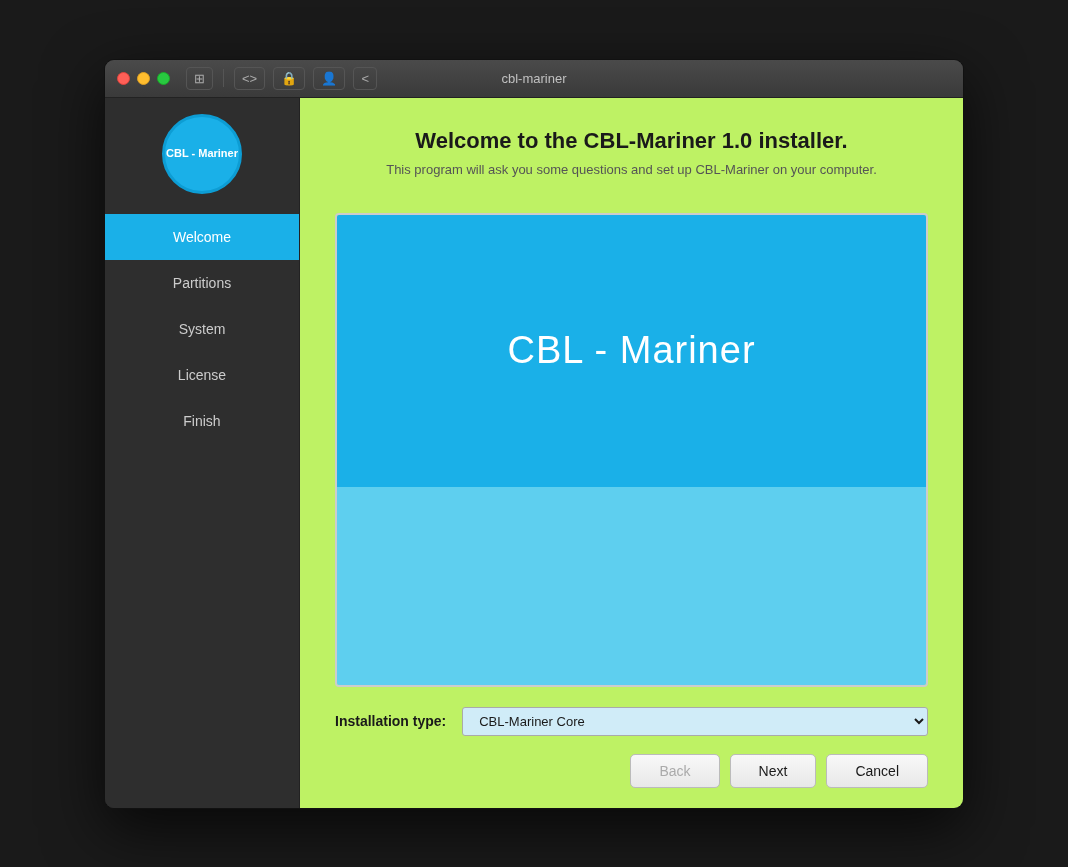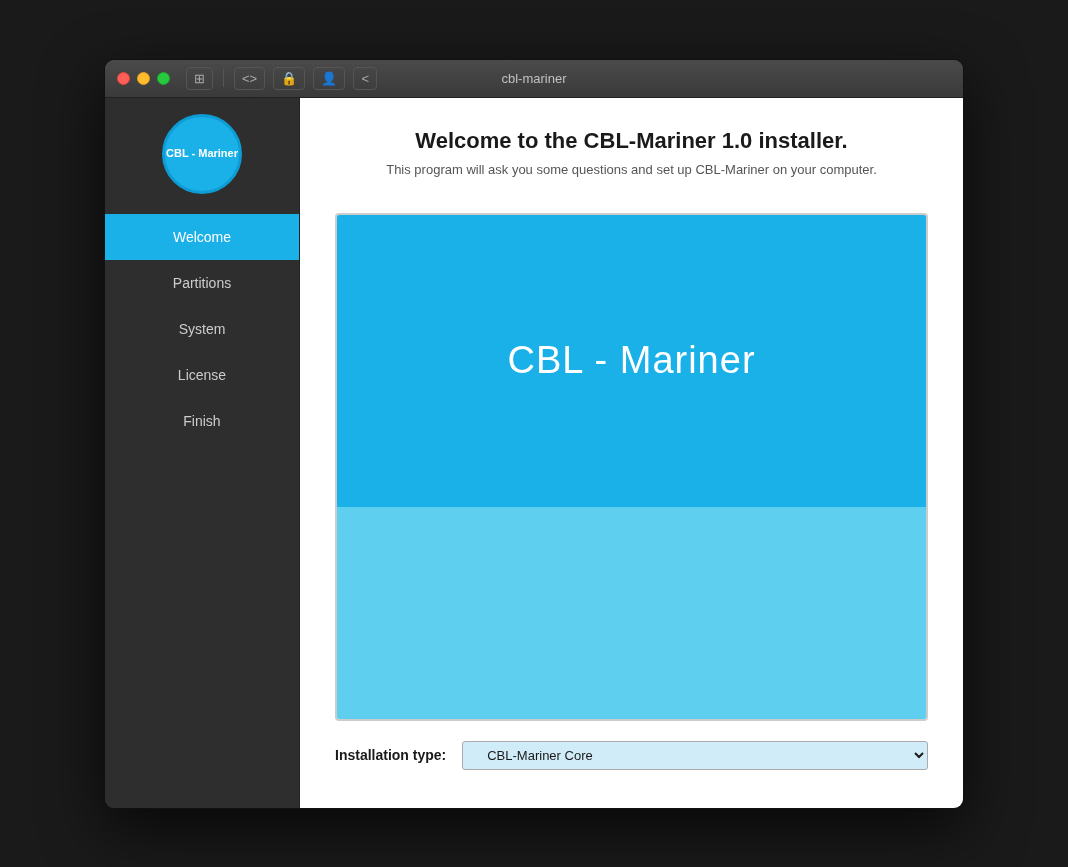--- a/index.html
+++ b/index.html
@@ -145,21 +145,21 @@
 
     .sidebar-nav-item.active {
       background: #1ab0e8;
       color: white;
       font-weight: 500;
     }
 
     
     .content {
       flex: 1;
-      background: #ffffff;
+      background: #bef264;
       display: flex;
       flex-direction: column;
       padding: 30px 35px 20px 35px;
       overflow: hidden;
     }
 
     .content-title {
       font-size: 22px;
       font-weight: bold;
       color: #1a1a1a;
@@ -215,21 +215,21 @@
 
     .install-type-label {
       font-size: 14px;
       font-weight: bold;
       color: #1a1a1a;
       white-space: nowrap;
     }
 
     .install-type-select {
       flex: 1;
-      padding: 5px 20px;
+      padding: 5px 12px;
       border: 1px solid #aaa;
       border-radius: 3px;
       background: #d0ecf8;
       font-size: 13px;
       color: #1a1a1a;
       appearance: auto;
       cursor: pointer;
     }
 
     
@@ -310,15 +310,20 @@
       </div>
 
       <div class="install-type-row">
         <label class="install-type-label">Installation type:</label>
         <select class="install-type-select">
           <option>CBL-Mariner Core</option>
           <option>CBL-Mariner Full</option>
         </select>
       </div>
 
+      <div class="bottom-buttons">
+        <button class="btn" disabled="">Back</button>
+        <button class="btn primary">Next</button>
+        <button class="btn">Cancel</button>
+      </div>
     </div>
   </div>
 </div>
 
 </body></html>

